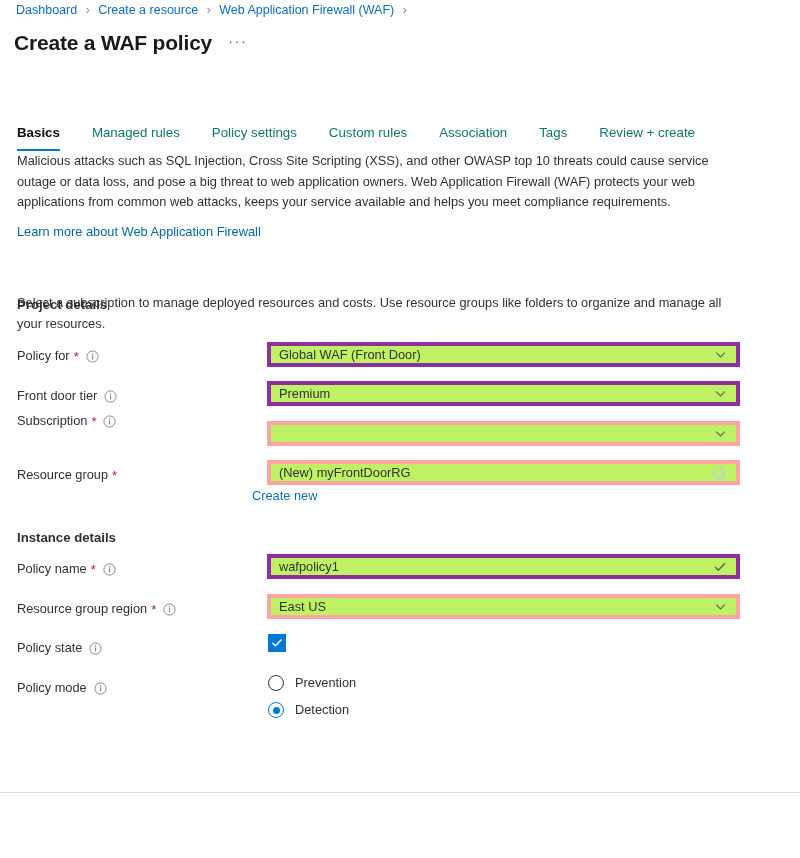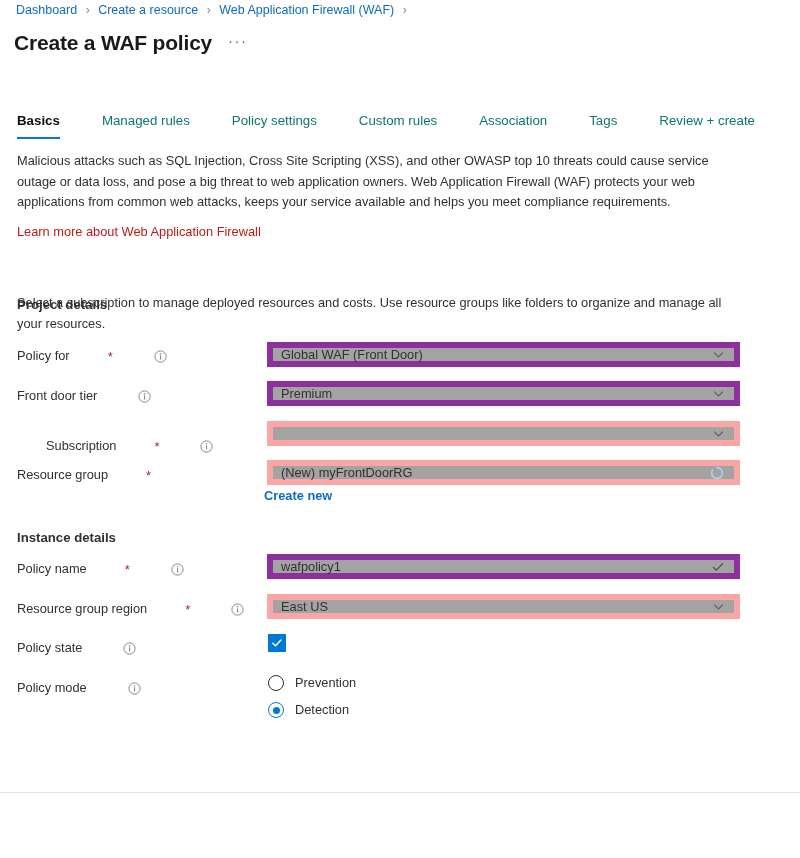--- a/index.html
+++ b/index.html
@@ -64,24 +64,24 @@
     letter-spacing: 1.5px;
     cursor: pointer;
     position: relative;
     top: -4px;
   }
 
   
   .tabs {
     position: absolute;
     left: 17px;
-    top: 110px;
+    top: 122px;
     display: flex;
     align-items: flex-start;
-    gap: 11px;
+    gap: 1px;
   }
   .tab {
     font-size: 13.3px;
     color: #0f766e;
     padding: 2px 0 9px 0;
     margin-right: 31px;
     cursor: pointer;
     position: relative;
     white-space: nowrap;
     line-height: 18px;
@@ -109,21 +109,21 @@
     width: 697px;
     font-size: 12.8px;
     line-height: 20.5px;
     color: #323130;
   }
   .learn-link {
     position: absolute;
     left: 17px;
     top: 223px;
     font-size: 12.8px;
-    color: #b91c1c;
+    color: #0369a1;
     cursor: pointer;
     text-decoration: none;
     line-height: 18px;
   }
 
   
   .section-head {
     position: absolute;
     font-size: 13.2px;
     font-weight: 600;
@@ -142,21 +142,20 @@
   
   .field-label {
     position: absolute;
     left: 17px;
     font-size: 12.8px;
     color: #323130;
     line-height: 18px;
     display: flex;
     align-items: center;
     white-space: nowrap;
-    gap: 34px;
   }
   .req-star {
     color: #a4262c;
     margin-left: 4px;
     font-size: 13px;
     line-height: 12px;
     position: relative;
     top: 1px;
   }
   .info-icon {
@@ -170,22 +169,22 @@
     flex: none;
   }
   .info-icon svg { display: block; }
 
   
   .control {
     position: absolute;
     left: 267px;
     width: 473px;
     height: 25px;
-    background: #a3a3a3;
-    border: 6px solid #fca5a5;
+    background: #bef264;
+    border: 4px solid #fca5a5;
     display: flex;
     align-items: center;
     padding: 0 6px 0 8px;
     font-size: 12.8px;
     color: #323130;
     cursor: pointer;
   }
   .control.accent { border-color: #8a2be2; border-color: #8e2f9e; }
   .control .value {
     flex: 1;
@@ -208,27 +207,26 @@
   }
   .spinner {
     width: 14px;
     height: 14px;
     flex: none;
     margin-right: 4px;
   }
 
   .sublink {
     position: absolute;
-    left: 264px;
+    left: 252px;
     font-size: 12.8px;
     color: #0f6cbd;
     cursor: pointer;
     text-decoration: none;
     line-height: 18px;
-    font-weight: bold;
   }
 
   
   .checkbox {
     position: absolute;
     left: 268px;
     width: 18px;
     height: 18px;
     background: #0078d4;
     border: 1px solid #0078d4;
@@ -361,21 +359,21 @@
   </div>
   <div class="control accent" style="top:381px;">
     <span class="value">Premium</span>
     <span class="chevron-down">
       <svg width="13" height="13" viewBox="0 0 13 13">
           <path d="M2.2 4.6 L6.5 8.9 L10.8 4.6" fill="none" stroke="#605e5c" stroke-width="1.15"></path>
         </svg>
     </span>
   </div>
 
-  <div class="field-label" style="top:437px;margin-left:29px;">
+  <div class="field-label" style="top:412px;">
     <span>Subscription</span>
     <span class="req-star">*</span>
     <span class="info-icon">
       <svg width="13" height="13" viewBox="0 0 13 13">
           <circle cx="6.5" cy="6.5" r="5.6" fill="none" stroke="#8a8886" stroke-width="1"></circle>
           <circle cx="6.5" cy="3.7" r="0.75" fill="#8a8886"></circle>
           <rect x="6" y="5.3" width="1.1" height="4.2" fill="#8a8886"></rect>
         </svg>
     </span>
   </div>

